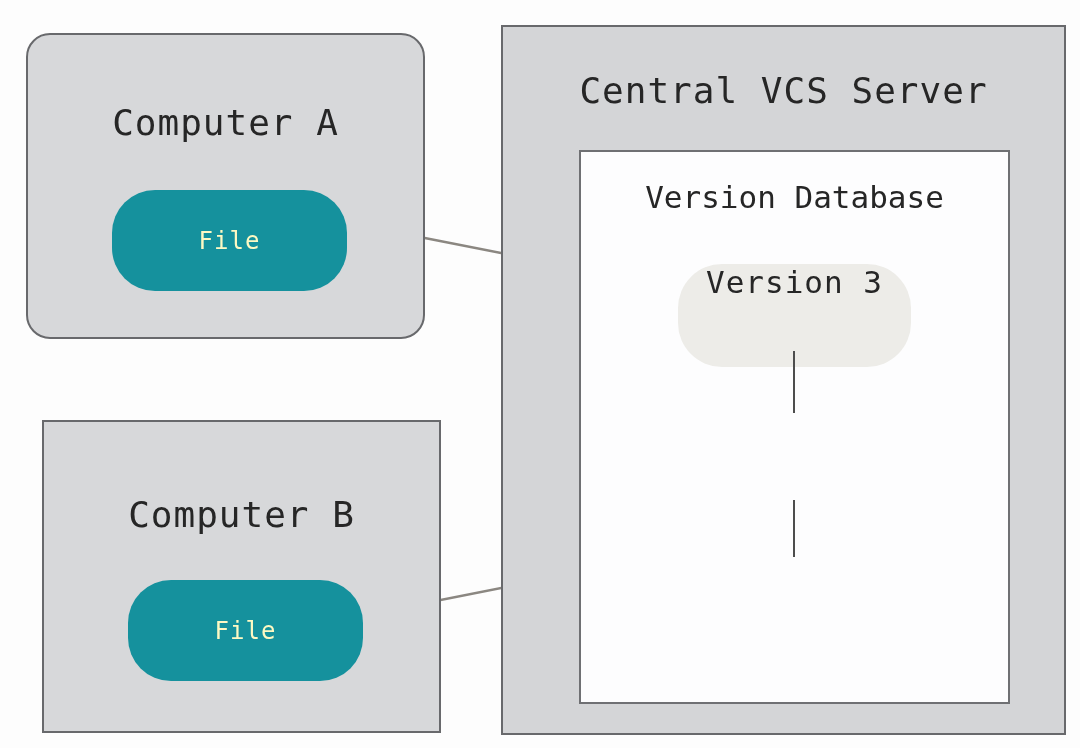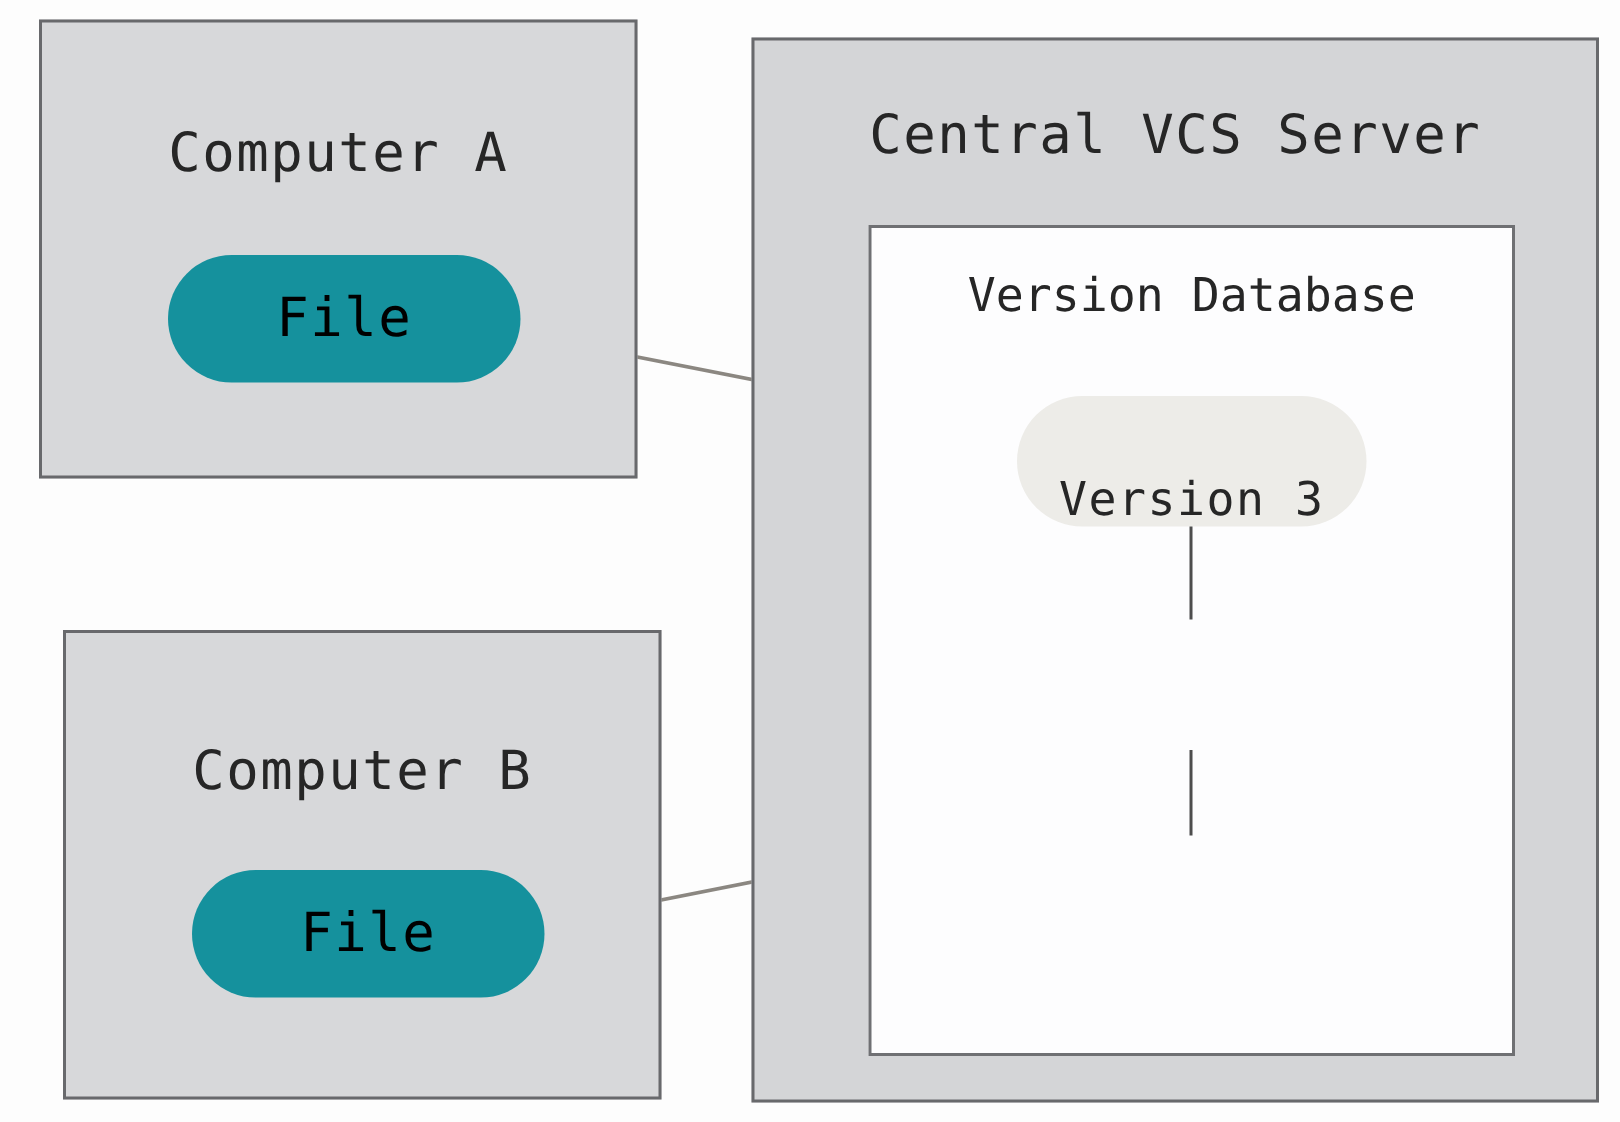--- a/index.html
+++ b/index.html
@@ -10,21 +10,21 @@
     background: #fdfdfd;
     font-family: "DejaVu Sans Mono", "Liberation Mono", monospace;
     overflow: hidden;
   }
   .box {
     position: absolute;
     background: #d7d8da;
     border: 2px solid #68696c;
     box-sizing: border-box;
   }
-  .box-computer-a { left: 26px;  top: 13px;  width: 399px; height: 306px; }
+  .box-computer-a { left: 26px;  top: 33px;  width: 399px; height: 306px; border-radius: 24px; }
   .box-computer-b { left: 42px;  top: 420px; width: 399px; height: 313px; }
   .box-server     { left: 501px; top: 25px;  width: 565px; height: 710px; background: #d4d5d7; }
 
   .box-title {
     position: absolute;
     left: 0; right: 0;
     text-align: center;
     color: #262626;
     font-size: 36px;
     line-height: 36px;
@@ -32,28 +32,28 @@
     white-space: nowrap;
   }
   .title-a { top: 70px; }
   .title-b { top: 75px; }
   .title-server { top: 46px; }
 
   .file-pill {
     position: absolute;
     left: 84px;
     width: 235px;
-    height: 85px;
+    height: 101px;
     background: #15919d;
     border-radius: 43px;
     display: flex;
     align-items: center;
     justify-content: center;
-    color: #000000;
-    font-size: 36px;
+    color: #fef9c3;
+    font-size: 24px;
     letter-spacing: 1px;
   }
   .file-a { top: 155px; }
   .file-b { top: 158px; }
 
   .version-db {
     position: absolute;
     left: 76px; top: 123px;
     width: 431px; height: 554px;
     background: #fdfdfe;
@@ -67,25 +67,25 @@
     text-align: center;
     color: #262626;
     font-size: 31px;
     line-height: 34px;
     white-space: nowrap;
   }
   .version-pill {
     position: absolute;
     left: 97px;
     width: 233px;
-    height: 87px;
+    height: 103px;
     background: #edece8;
     border-radius: 44px;
     display: flex;
-    align-items: flex-end;
+    align-items: flex-start;
     justify-content: center;
     color: #262626;
     font-size: 31px;
     letter-spacing: 1px;
   }
   .v3 { top: 112px; }
   .v2 { top: 261px; }
   .v1 { top: 404px; }
 
   .connector {

